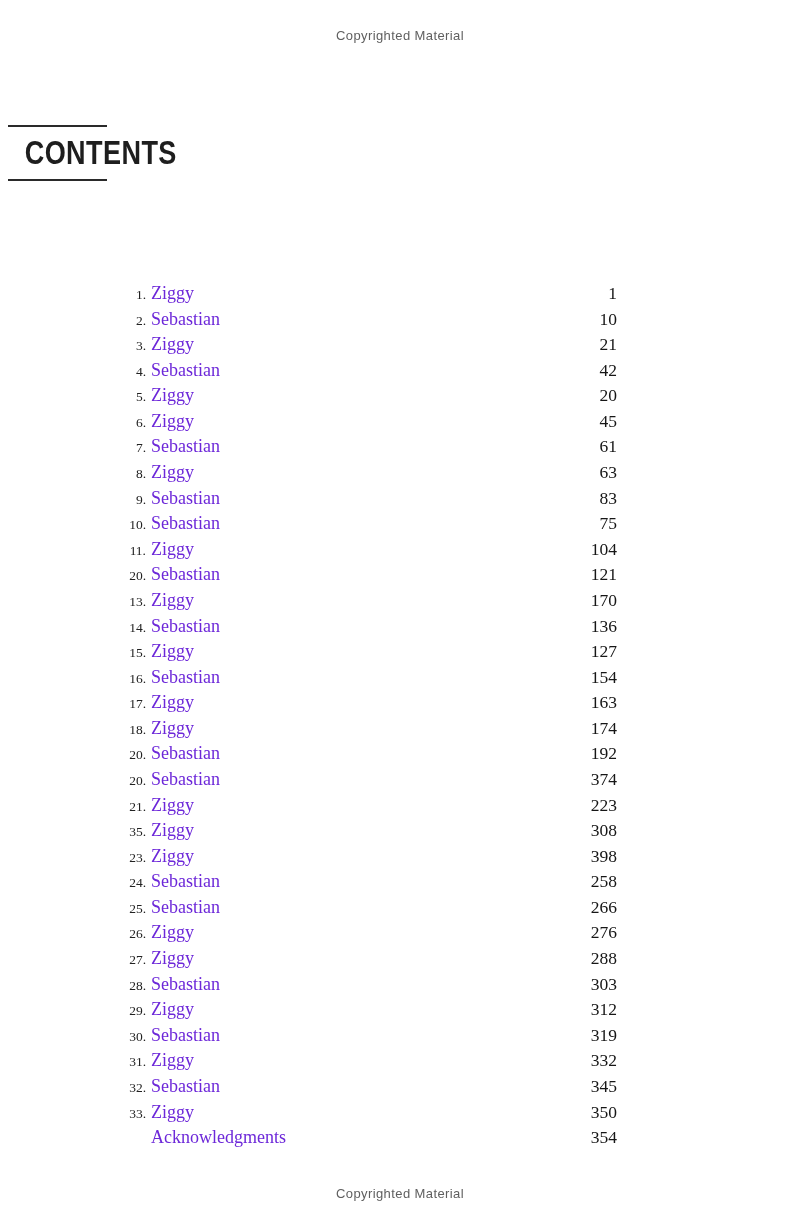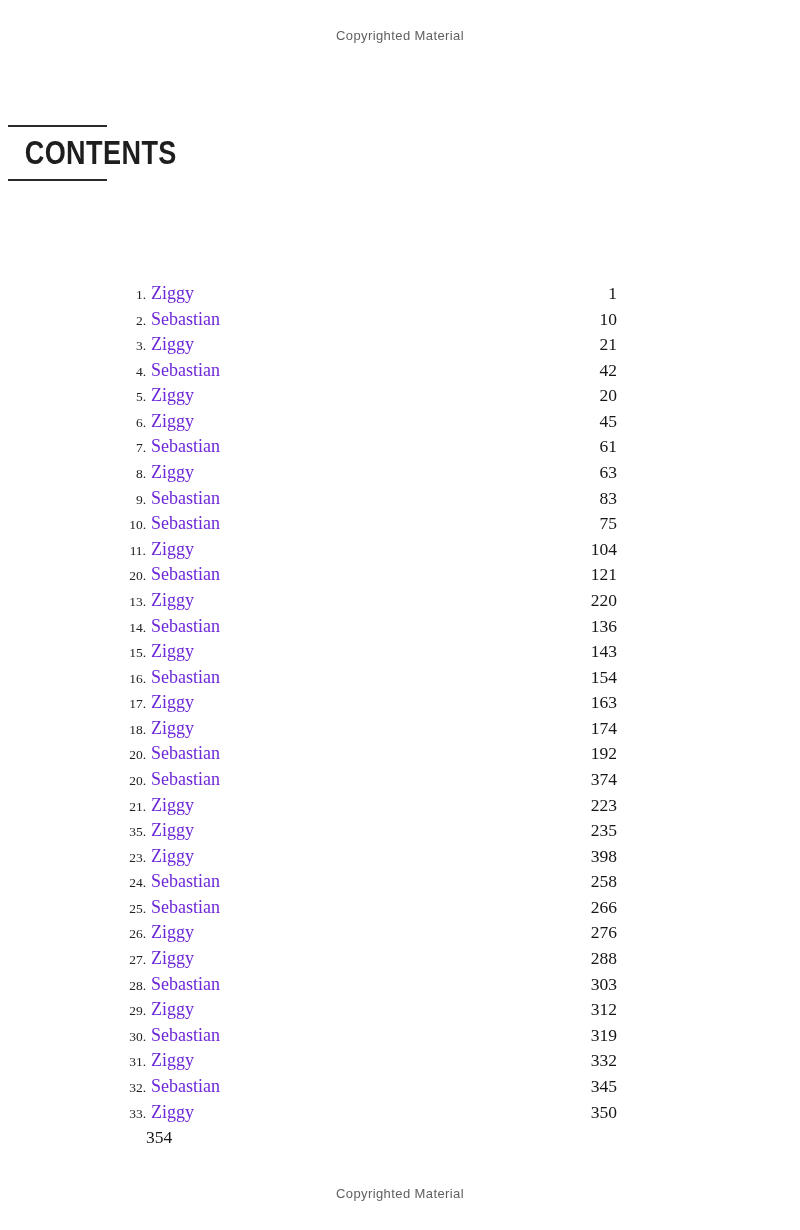--- a/index.html
+++ b/index.html
@@ -156,31 +156,31 @@
         <span class="toc-page">104</span>
       </div>
       <div class="toc-row">
         <span class="toc-num">20.</span>
         <span class="toc-title">Sebastian</span>
         <span class="toc-page">121</span>
       </div>
       <div class="toc-row">
         <span class="toc-num">13.</span>
         <span class="toc-title">Ziggy</span>
-        <span class="toc-page">220</span>
+        <span class="toc-page">170</span>
       </div>
       <div class="toc-row">
         <span class="toc-num">14.</span>
         <span class="toc-title">Sebastian</span>
         <span class="toc-page">136</span>
       </div>
       <div class="toc-row">
         <span class="toc-num">15.</span>
         <span class="toc-title">Ziggy</span>
-        <span class="toc-page">143</span>
+        <span class="toc-page">127</span>
       </div>
       <div class="toc-row">
         <span class="toc-num">16.</span>
         <span class="toc-title">Sebastian</span>
         <span class="toc-page">154</span>
       </div>
       <div class="toc-row">
         <span class="toc-num">17.</span>
         <span class="toc-title">Ziggy</span>
         <span class="toc-page">163</span>
@@ -201,21 +201,21 @@
         <span class="toc-page">374</span>
       </div>
       <div class="toc-row">
         <span class="toc-num">21.</span>
         <span class="toc-title">Ziggy</span>
         <span class="toc-page">223</span>
       </div>
       <div class="toc-row">
         <span class="toc-num">35.</span>
         <span class="toc-title">Ziggy</span>
-        <span class="toc-page">235</span>
+        <span class="toc-page">308</span>
       </div>
       <div class="toc-row">
         <span class="toc-num">23.</span>
         <span class="toc-title">Ziggy</span>
         <span class="toc-page">398</span>
       </div>
       <div class="toc-row">
         <span class="toc-num">24.</span>
         <span class="toc-title">Sebastian</span>
         <span class="toc-page">258</span>
@@ -260,19 +260,20 @@
         <span class="toc-title">Sebastian</span>
         <span class="toc-page">345</span>
       </div>
       <div class="toc-row">
         <span class="toc-num">33.</span>
         <span class="toc-title">Ziggy</span>
         <span class="toc-page">350</span>
       </div>
       <div class="toc-row">
         <span class="toc-num"></span>
+        <span class="toc-title">Acknowledgments</span>
         <span class="toc-page">354</span>
       </div>
     </div>
 
   <div class="notice bottom">Copyrighted Material</div>
 
 </div>
 
 </body></html>

